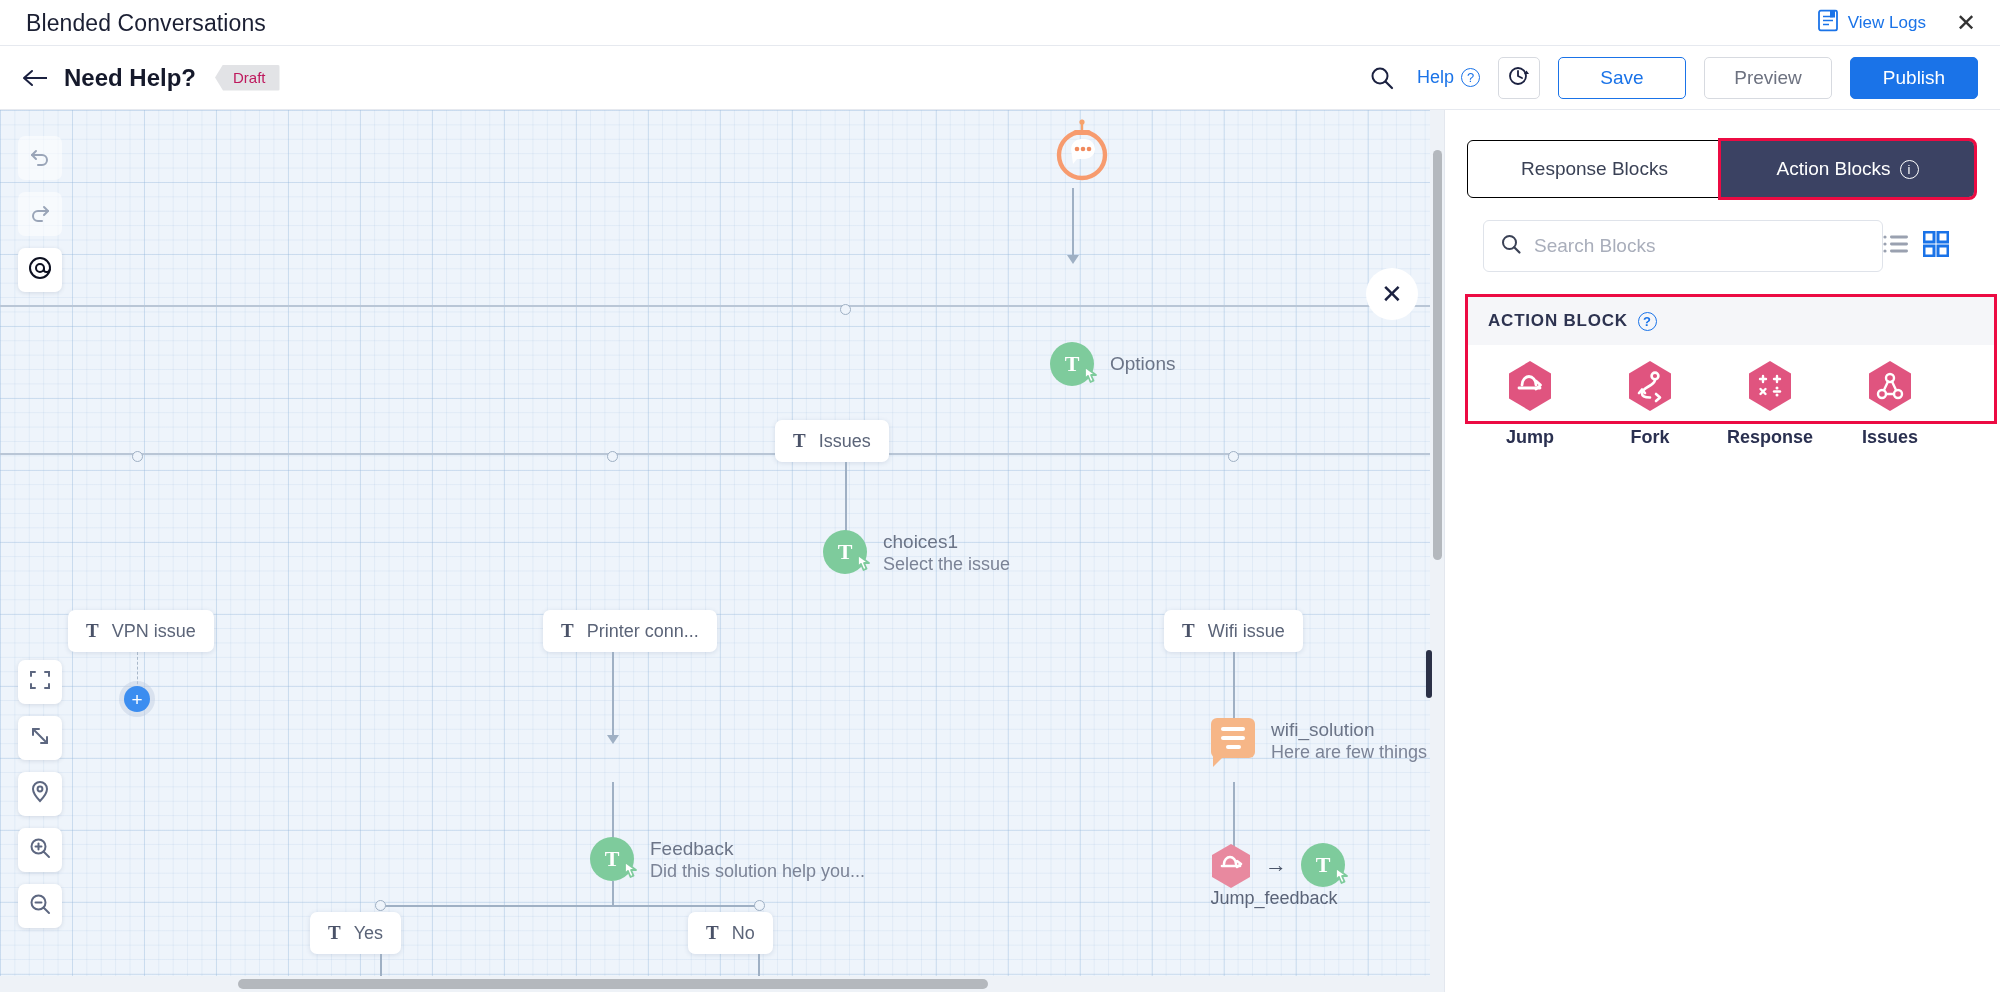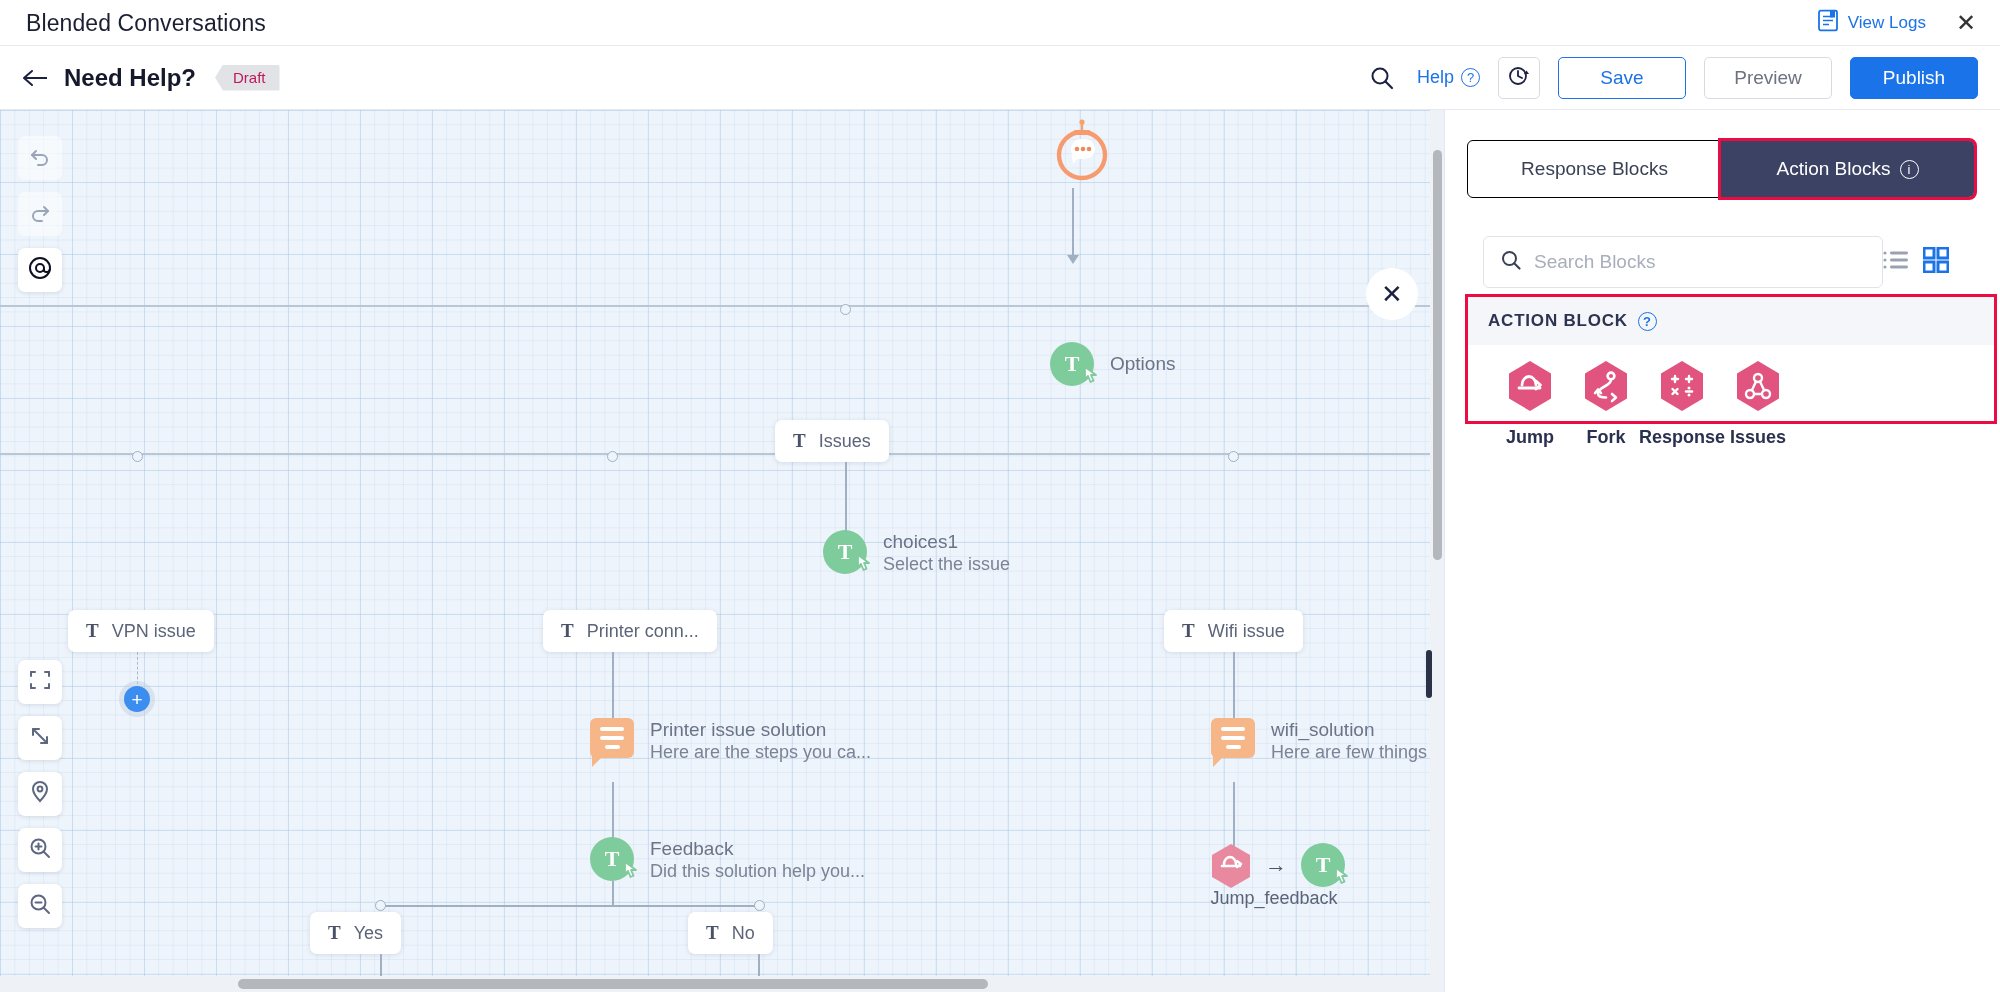--- a/index.html
+++ b/index.html
@@ -213,21 +213,21 @@
   }
   .tab {
     flex: 1; display: flex; align-items: center; justify-content: center;
     font-size: 19px; color: #3a4155; cursor: pointer;
   }
   .tab.active {
     background: #3b4263; color: #fff; border-radius: 0 5px 5px 0;
     outline: 3px solid #ec0b43; outline-offset: 0; gap: 9px;
   }
   .search-row {
-    position: absolute; top: 126px; left: 22px;
+    position: absolute; top: 110px; left: 22px;
     width: 508px; display: flex; align-items: center;  padding-left: 16px;
   }
   .search-box {
     width: 400px; height: 52px; border: 1px solid #dfe3ea; border-radius: 6px;
     display: flex; align-items: center; padding: 0 16px; gap: 12px;
   }
   .search-box input {
     border: none; outline: none; font-size: 19px; color: #4b5162;
     width: 100%; background: transparent; font-family: "Liberation Sans", sans-serif;
   }
@@ -238,21 +238,21 @@
     position: absolute; top: 184px; left: 20px;
     width: 532px; height: 130px;
     border: 3px solid #ec0b43; background: #fff;
   }
   .blocks-card-head {
     height: 48px; background: #f5f6f9; display: flex; align-items: center;
     padding-left: 20px; gap: 10px;
     font-size: 17px; font-weight: 700; letter-spacing: .8px; color: #2d3350;
   }
   .blocks-grid {
-    display: flex; padding: 14px 0 0 24px; 
+    display: flex; padding: 14px 0 0 24px; gap: 44px;
   }
   .block-item {
     display: flex; flex-direction: column; align-items: center; gap: 10px;
     cursor: pointer; width: 76px;
   }
   .block-item .nm { font-size: 18px; font-weight: 700; color: #2a3050; }
 
   .q-badge {
     width: 19px; height: 19px; border-radius: 50%;
     border: 1.6px solid #1a73e8; color: #1a73e8;
@@ -481,31 +481,20 @@
 
   <div class="node" style="left:1164px;top:500px;">
     <div class="chip">
       <span class="t-glyph">T</span>
       <span class="lbl">Wifi issue</span>
     </div>
   </div>
   <div class="connector vline" style="left:1233px;top:542px;height:86px;"></div>
   <div class="arrow-head" style="left:1228px;top:625px;"></div>
 
-  <div class="node bubble-node" style="left:590px;top:608px;">
-    <div class="bubble-ic">
-        <i class="w1"></i>
-        <i class="w2"></i>
-        <i class="w3"></i>
-      </div>
-    <div>
-      <div class="bub-title">Printer issue solution</div>
-      <div class="bub-sub">Here are the steps you ca...</div>
-    </div>
-  </div>
   <div class="connector vline" style="left:612px;top:672px;height:84px;"></div>
   <div class="arrow-head" style="left:607px;top:753px;"></div>
 
   <div class="node bubble-node" style="left:1211px;top:608px;">
     <div class="bubble-ic">
         <i class="w1"></i>
         <i class="w2"></i>
         <i class="w3"></i>
       </div>
     <div>

